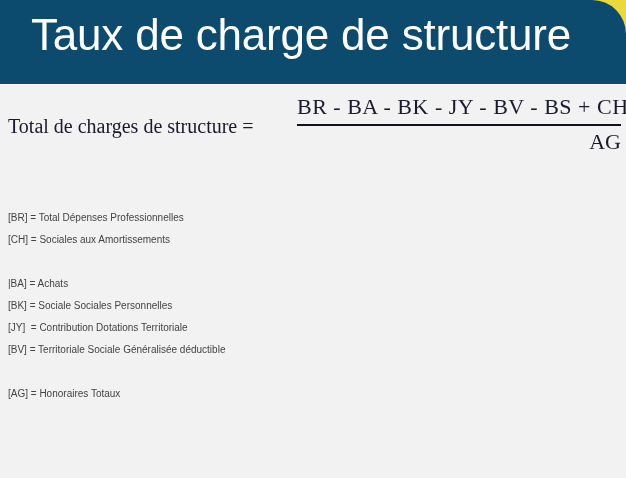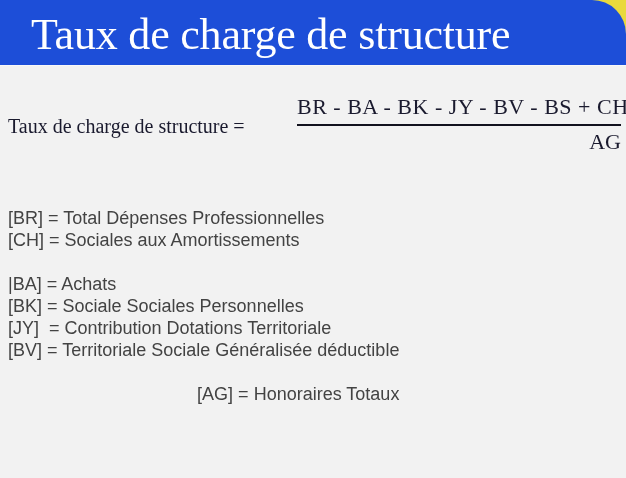--- a/index.html
+++ b/index.html
@@ -32,26 +32,25 @@
     border-radius: 50%;
     z-index: 1;
   }
 
   
   #header-banner {
     position: absolute;
     left: 0;
     top: 0;
     width: 626px;
-    height: 65px;
-    background: #1d4ed8;
+    height: 84px;
+    background: #0c4a6e;
     border-top-right-radius: 34px;
     z-index: 2;
     box-shadow: 0 1px 0 0 rgba(255,255,255,0.45);
-    font-family: Liberation Serif, serif;
   }
   #page-title {
     position: absolute;
     left: 31px;
     top: 4px;
     font-size: 44px;
     line-height: 62px;
     font-weight: normal;
     color: #ffffff;
     letter-spacing: -0.2px;
@@ -103,47 +102,46 @@
     text-align: right;
   }
 
   
   #definitions {
     position: absolute;
     left: 8px;
     top: 207px;
     z-index: 3;
     color: #434343;
-    font-size: 18px;
+    font-size: 10px;
     line-height: 22px;
   }
   .definition-group {
     margin: 0 0 22px 0;
   }
   .definition-group:last-child {
     margin-bottom: 12px;
-    text-align: right;
   }
   .definition-line {
     white-space: pre;
   }
 </style>
 </head>
 <body>
 
 <div id="slide">
 
   <div id="corner-accent"></div>
 
   <div id="header-banner">
     <h1 id="page-title">Taux de charge de structure</h1>
   </div>
 
   <div id="formula-block">
-    <div id="formula-label">Taux de charge de structure =</div>
+    <div id="formula-label">Total de charges de structure =</div>
     <div id="fraction">
       <div id="fraction-numerator">BR - BA - BK - JY - BV - BS + CH</div>
       <div id="fraction-bar"></div>
       <div id="fraction-denominator">AG</div>
     </div>
   </div>
 
   <div id="definitions">
 
     <div class="definition-group">

